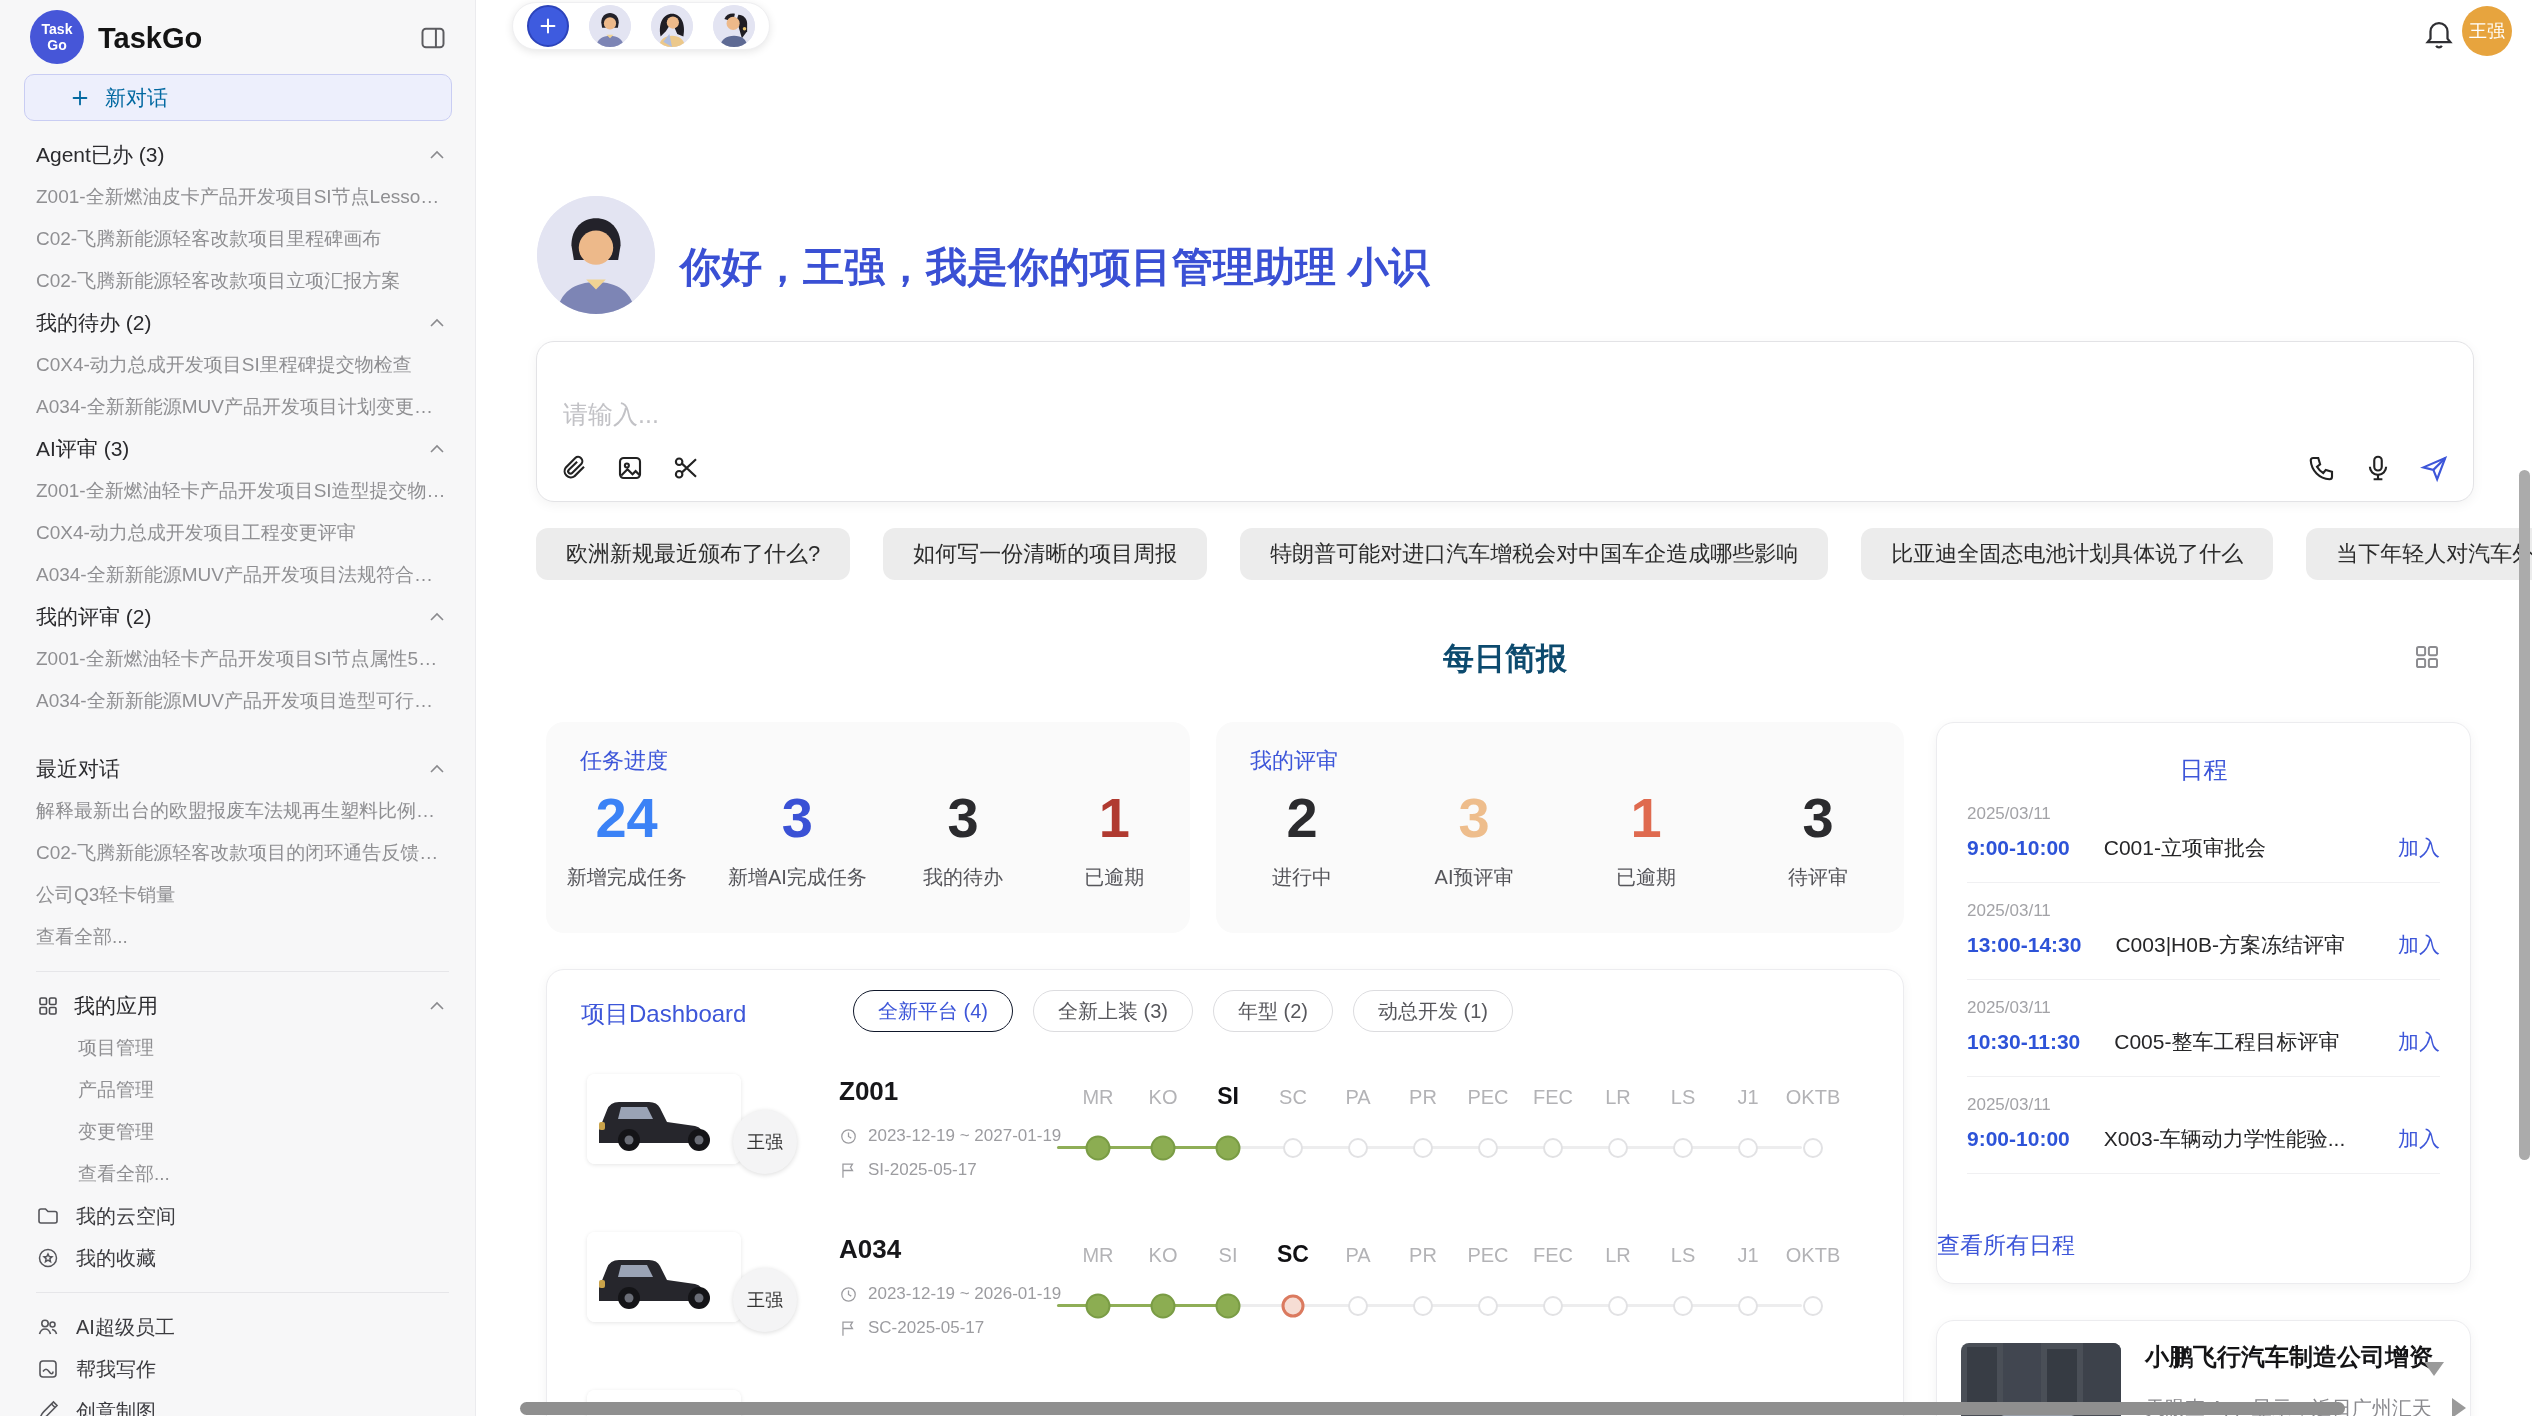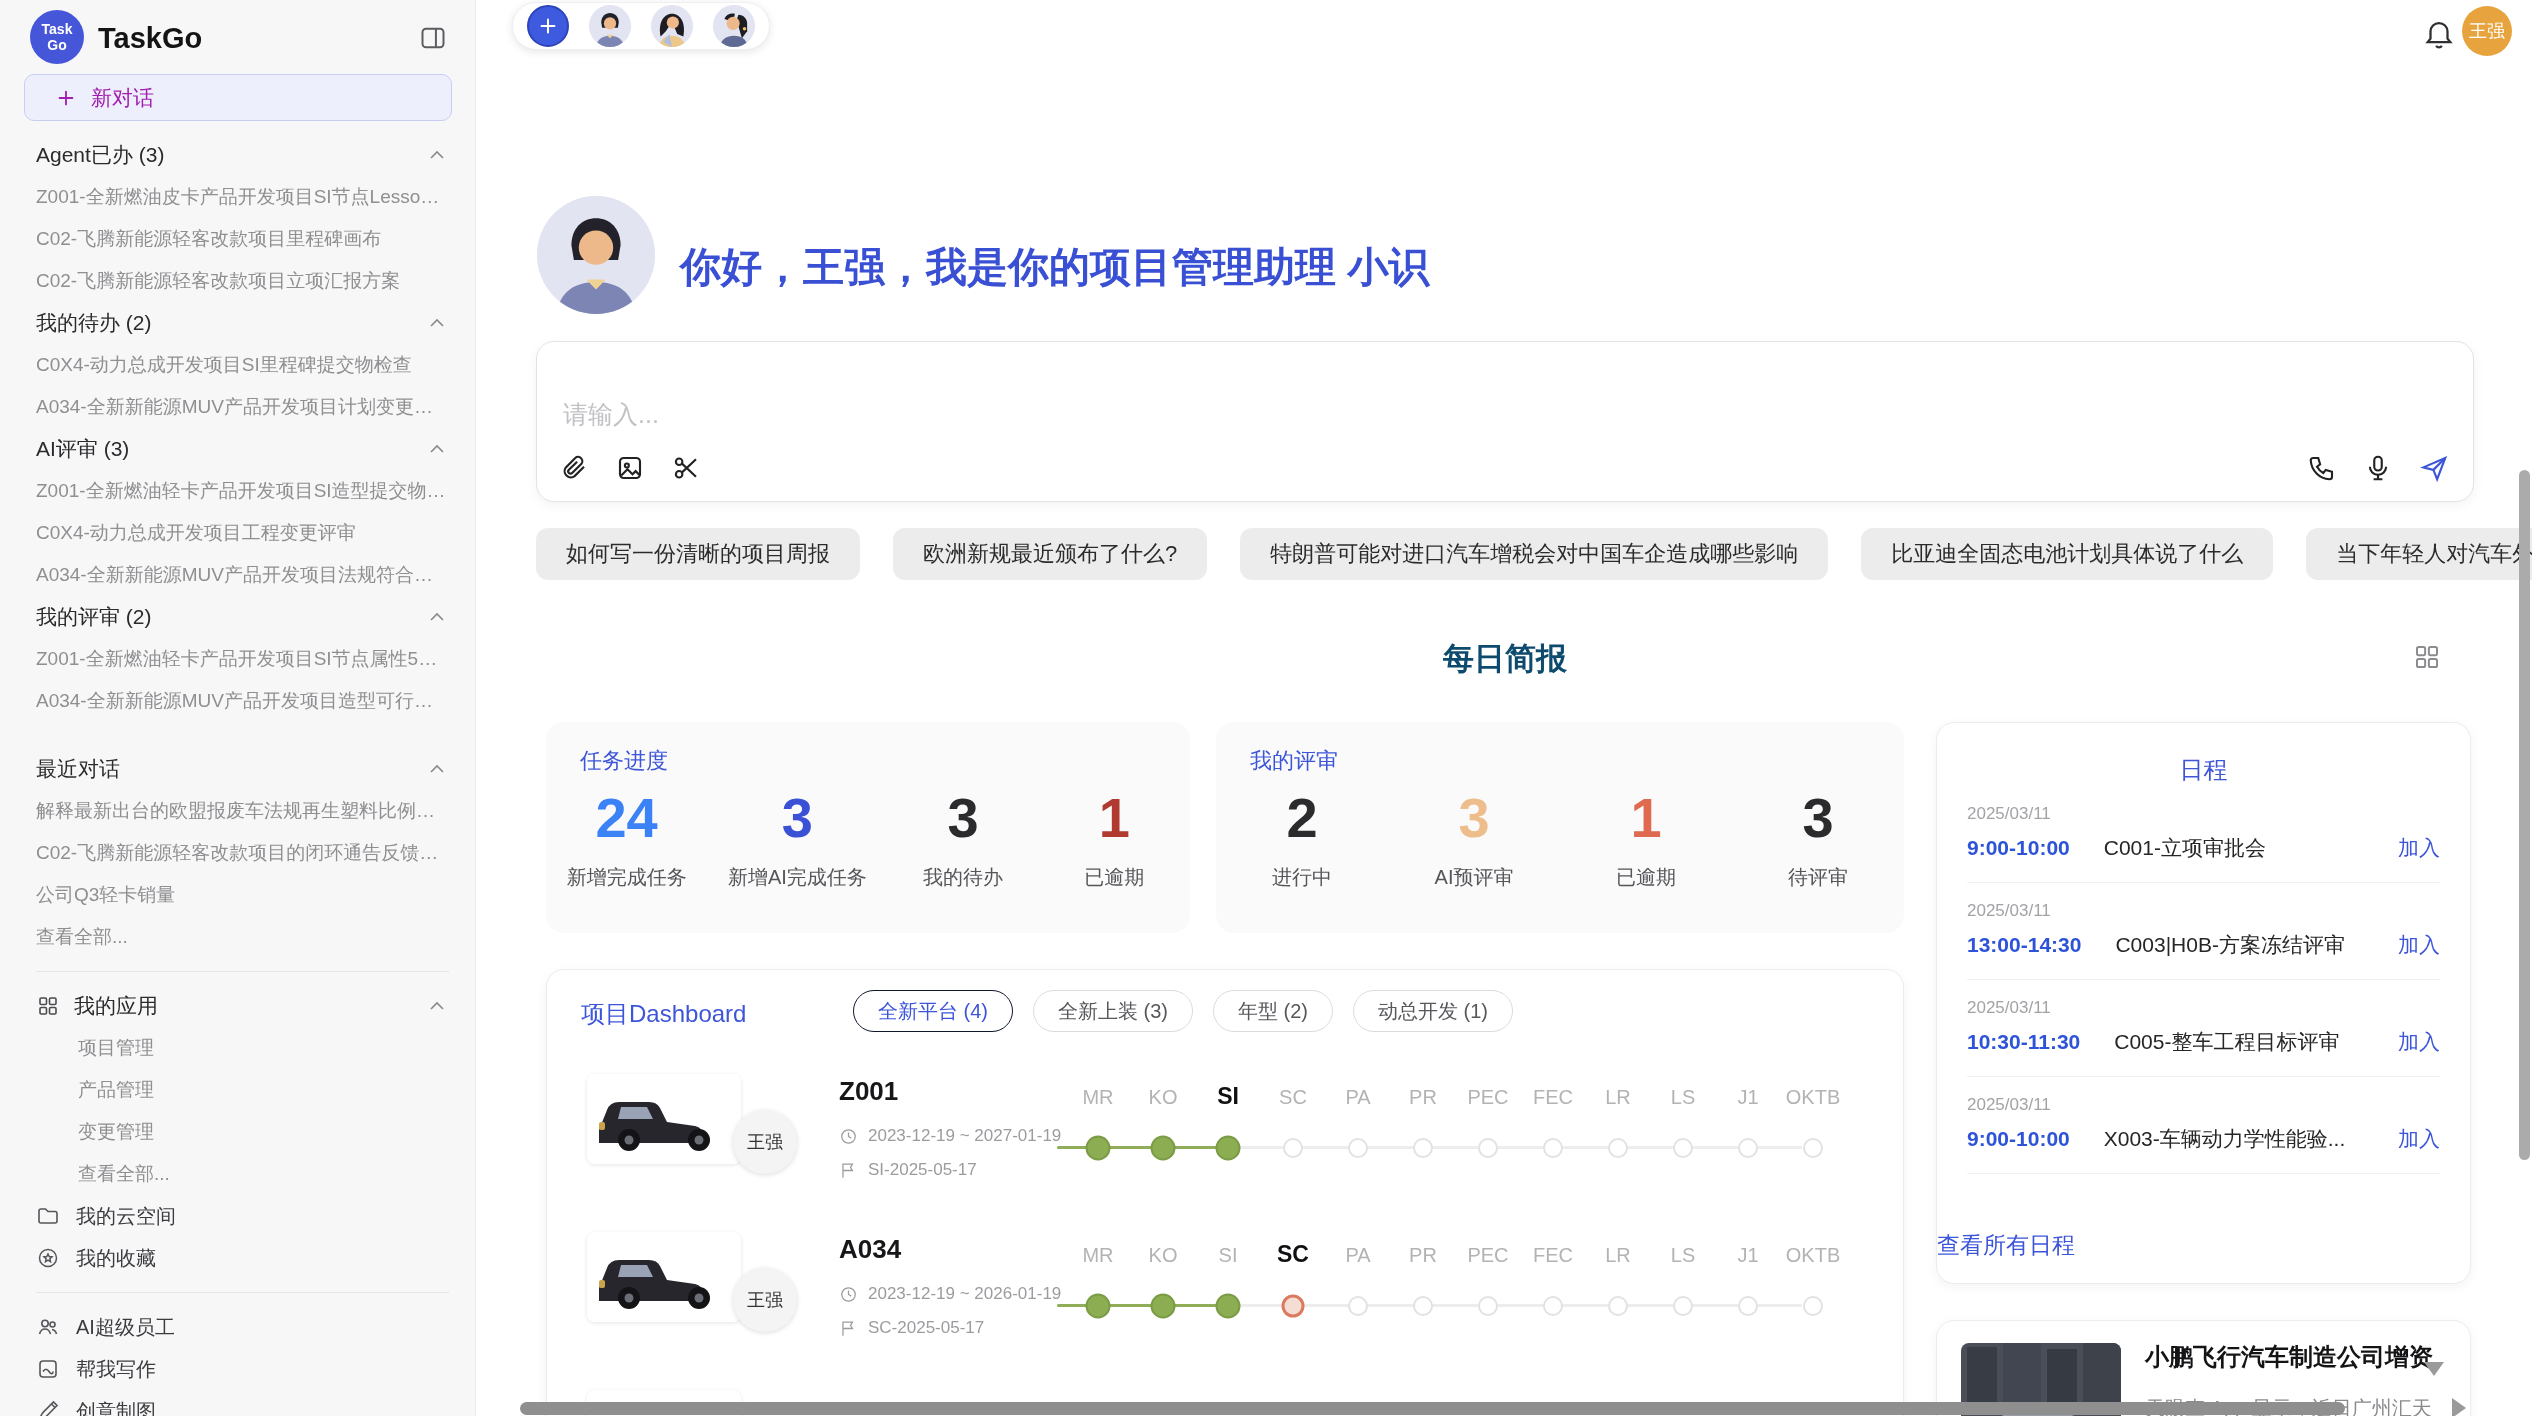--- a/index.html
+++ b/index.html
@@ -5,21 +5,21 @@
   * { box-sizing: border-box; margin:0; padding:0; }
   html,body { width:2532px; height:1416px; overflow:hidden; }
   body { font-family:"Liberation Sans",sans-serif; background:#fff; position:relative; color:#262626; }
   svg { display:block; width:100%; height:100%; }
 
   
   .sidebar { position:absolute; left:0; top:0; width:476px; height:1416px; background:#f7f7f8; border-right:1px solid #ebebee; }
   .logo { position:absolute; left:30px; top:10px; width:54px; height:54px; border-radius:50%; background:#4656d8; color:#fff; display:flex; flex-direction:column; align-items:center; justify-content:center; font-size:14px; font-weight:700; line-height:1.15; }
   .app-title { position:absolute; left:98px; top:22px; font-size:29px; font-weight:700; color:#141414; }
   .panel-icon { position:absolute; right:28px; top:24px; width:28px; height:28px; color:#5c5c60; cursor:pointer; }
-  .new-chat { position:absolute; left:24px; top:74px; width:428px; height:47px; border-radius:10px; background:#edeffc; border:1px solid #c9cdf3; color:#a21caf; font-size:21px; display:flex; align-items:center; gap:14px; padding-left:30px; cursor:pointer; }
+  .new-chat { position:absolute; left:24px; top:74px; width:428px; height:47px; border-radius:10px; background:#edeffc; border:1px solid #c9cdf3; color:#0369a1; font-size:21px; display:flex; align-items:center; gap:14px; padding-left:44px; cursor:pointer; }
   .new-chat .pl { width:22px; height:22px; }
   .side-list { position:absolute; top:134px; left:0; right:0; bottom:0; padding:0 26px 0 36px; overflow:hidden; }
   .srow { height:42px; line-height:42px; font-size:19px; color:#8f8f92; white-space:nowrap; overflow:hidden; text-overflow:ellipsis; cursor:pointer; }
   .shead { display:flex; align-items:center; height:42px; font-size:21px; color:#2b2b2e; cursor:pointer; }
   .shead .lbl { flex:1; display:flex; align-items:center; gap:14px; white-space:nowrap; overflow:hidden; }
   .shead .chev { width:24px; height:24px; color:#8a8a8e; flex:none; }
   .shead .hicon { width:24px; height:24px; color:#4a4a4e; flex:none; }
   .gap { margin-top:26px; }
   .sub { padding-left:42px; }
   .sdivider { border-top:1px solid #e6e6e9; margin:13px 0; }
@@ -360,22 +360,22 @@
     <span class="cicon send">
       <svg viewBox="0 0 24 24" fill="none" stroke="currentColor" stroke-width="1.7">
           <path d="M3.5 11.5L21 4l-6.5 17-3-7.5z"></path>
           <path d="M11.5 13.5L21 4"></path>
         </svg>
     </span>
   </div>
 </div>
 
 <div class="chips" id="chips">
+    <div class="chip">欧洲新规最近颁布了什么?</div>
     <div class="chip">如何写一份清晰的项目周报</div>
-    <div class="chip">欧洲新规最近颁布了什么?</div>
     <div class="chip">特朗普可能对进口汽车增税会对中国车企造成哪些影响</div>
     <div class="chip">比亚迪全固态电池计划具体说了什么</div>
     <div class="chip">当下年轻人对汽车外观有怎样的喜好趋势</div>
   </div>
 
 <div class="brief-title">每日简报</div>
 <span class="brief-grid-icon">
   <svg viewBox="0 0 24 24" fill="none" stroke="currentColor" stroke-width="1.6">
       <rect x="4" y="4" width="6.5" height="6.5" rx="1.3"></rect>
       <rect x="13.5" y="4" width="6.5" height="6.5" rx="1.3"></rect>

